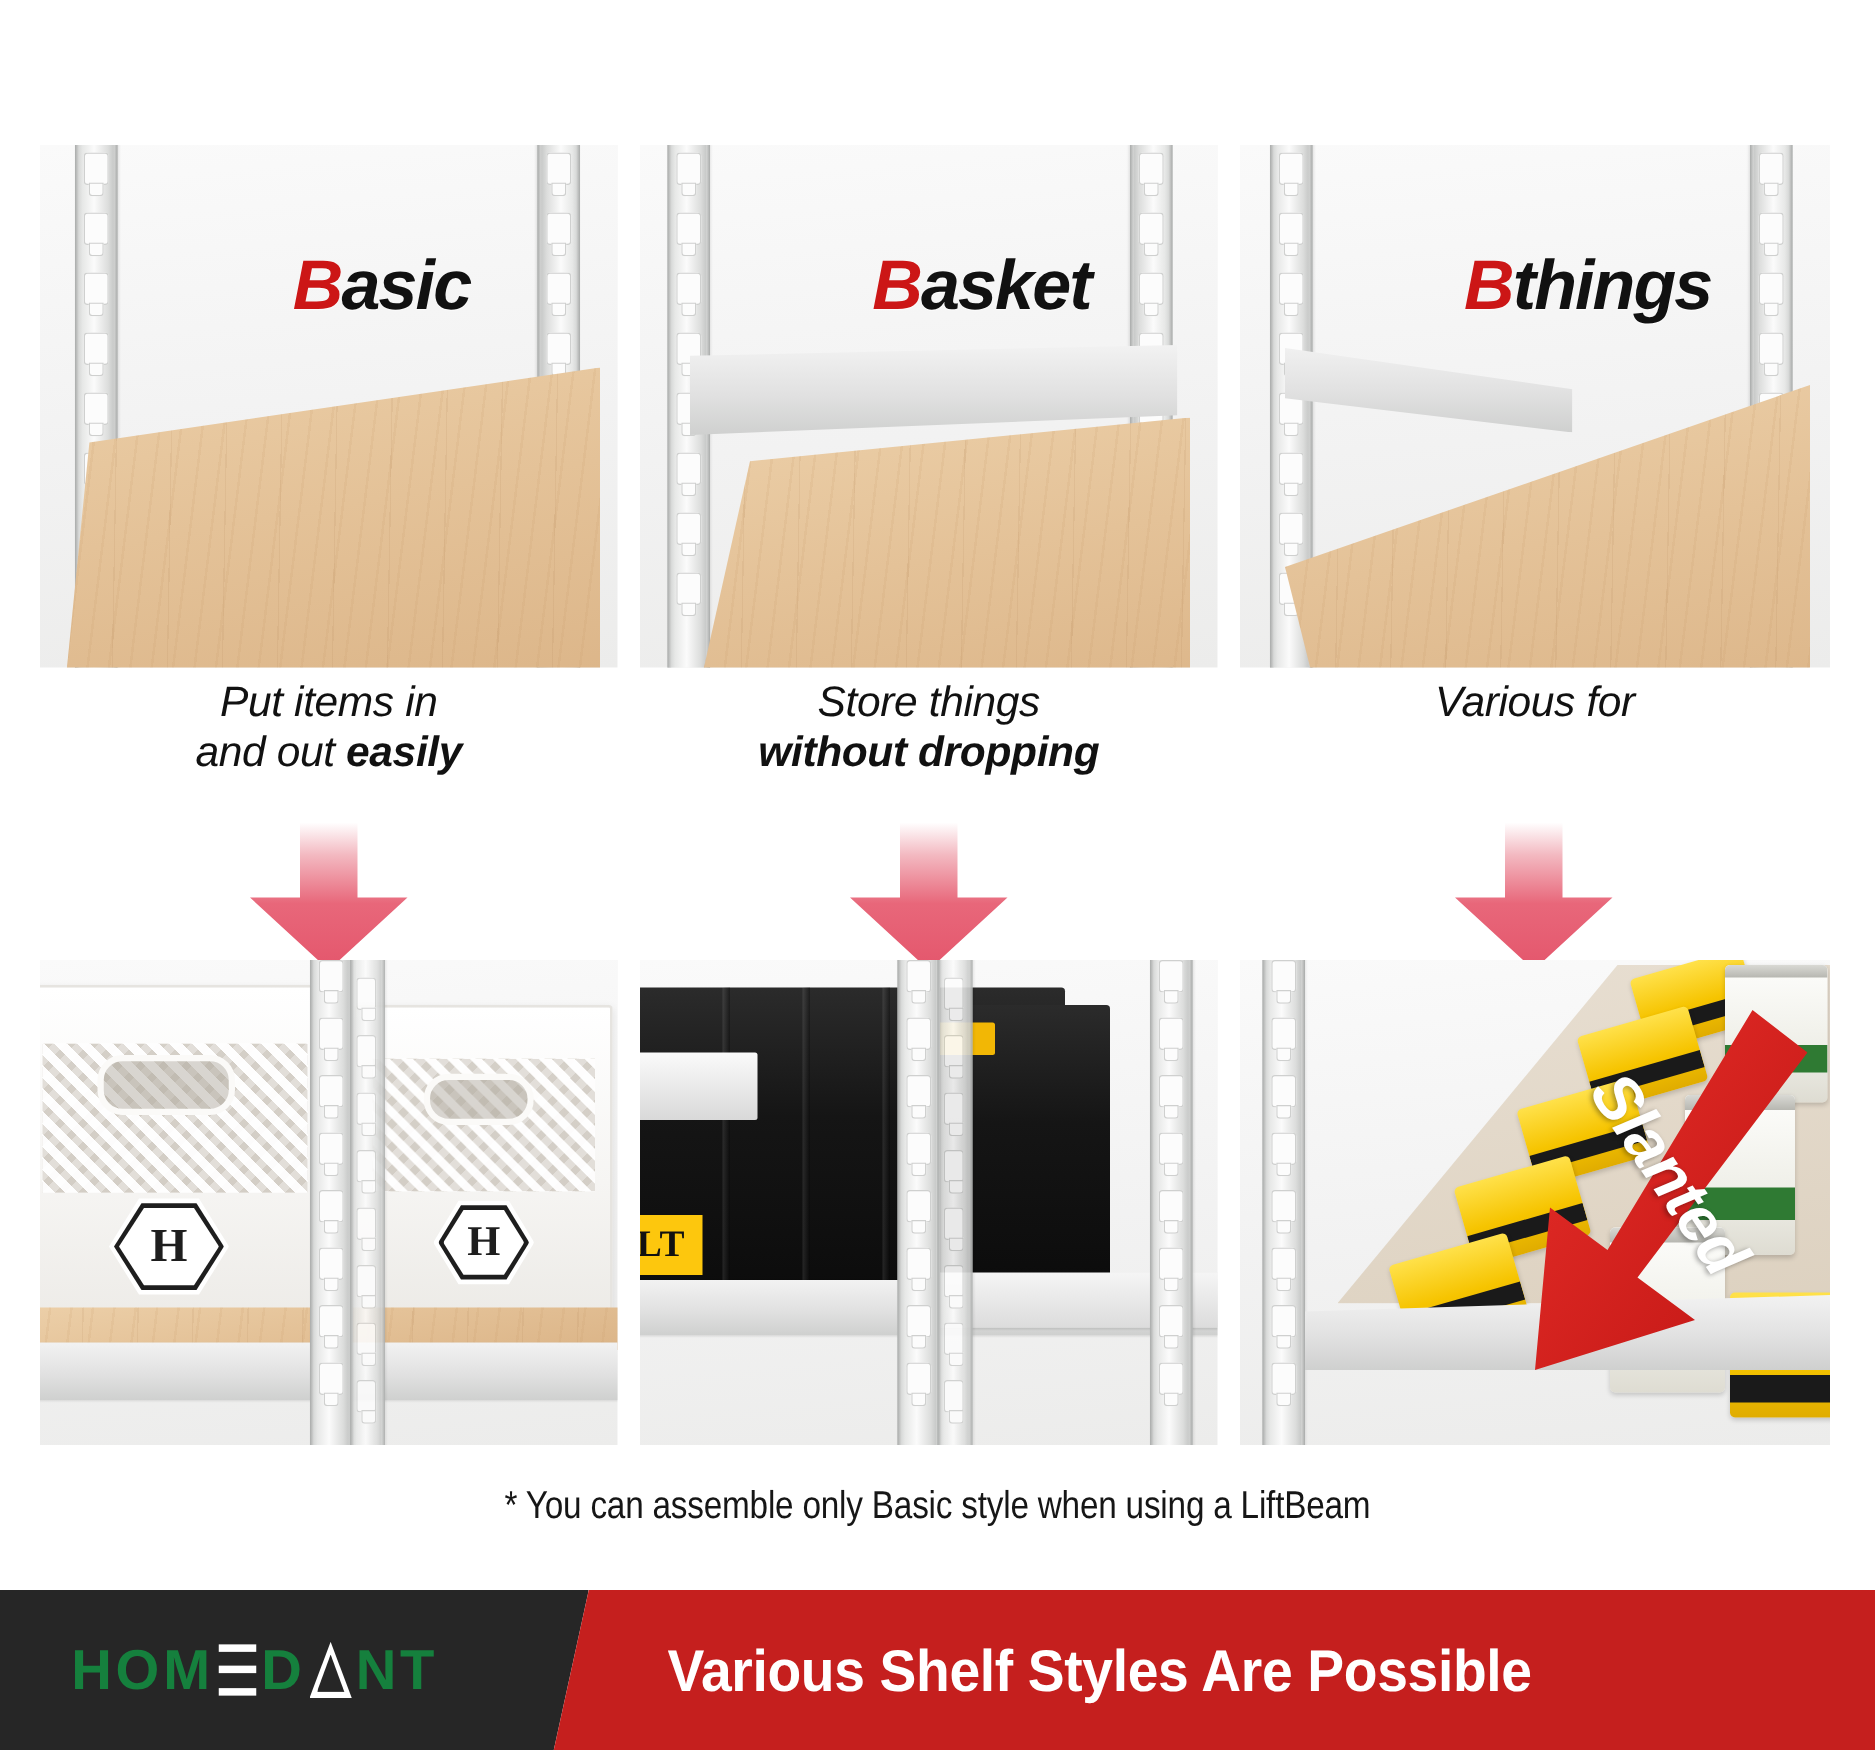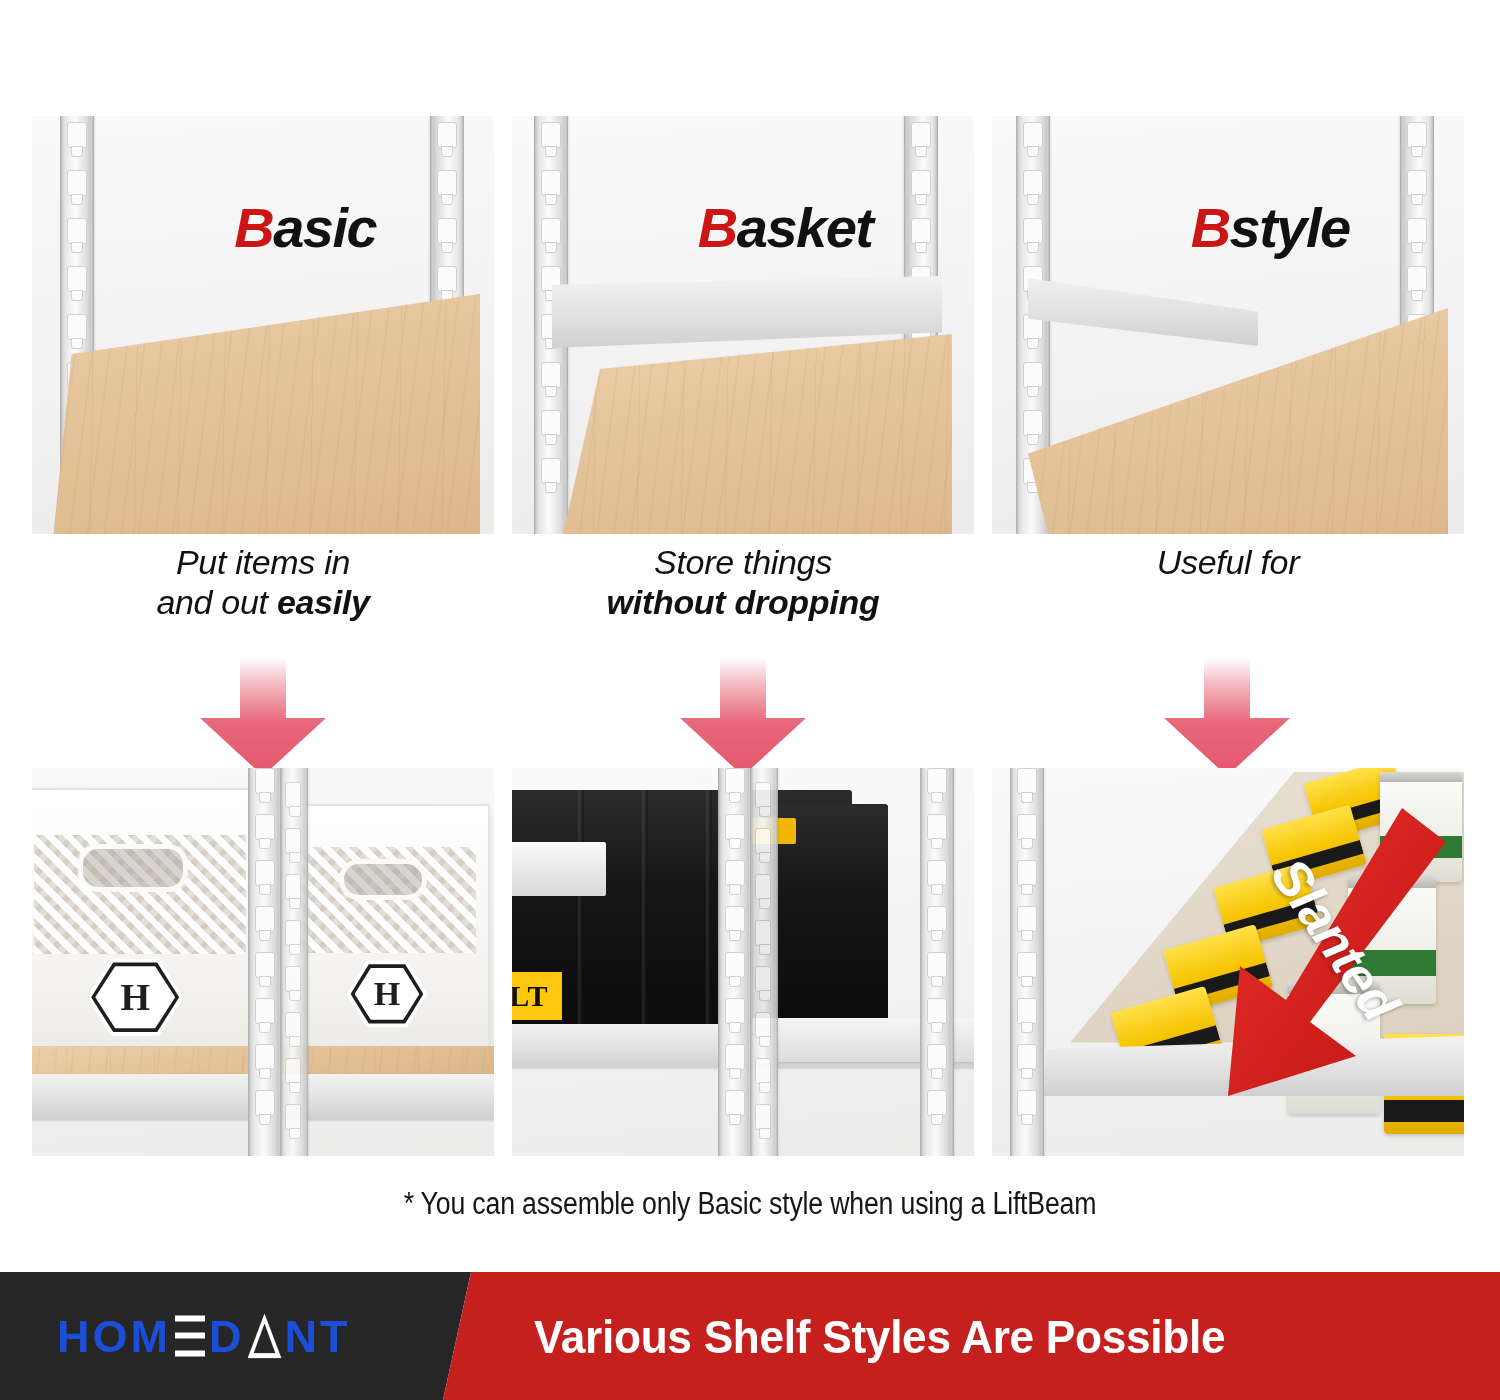--- a/index.html
+++ b/index.html
@@ -276,21 +276,21 @@
     position: absolute; inset: 0;
     background: #c51f1e;
     clip-path: polygon(471px 0, 1500px 0, 1500px 128px, 443px 128px);
   }
   #brand {
     position: absolute;
     left: 57px; top: 50%;
     transform: translateY(-50%);
     display: flex; align-items: center;
     font-size: 45px; font-weight: 700;
-    color: #1d4ed8;
+    color: #15803d;
     letter-spacing: 3px;
     line-height: 1;
     text-align: right;
   }
   .glyph-e {
     display: inline-block;
     position: relative;
     width: 30px; height: 45px;
     margin: 0 4px;
   }
@@ -447,34 +447,34 @@
       </div>
     </div>
 
     <div class="beam" style="left:36px; top:158px; width:230px; height:72px;
                 clip-path: polygon(0 6%, 100% 52%, 100% 100%, 0 62%);"></div>
 
     <div class="board" style="left:36px; top:192px; width:420px; height:280px;
                 clip-path: polygon(0% 52%, 100% 0%, 100% 92%, 8% 100%);"></div>
 
     <div class="panel-label">
-      <span class="lbl-b">B</span><span class="lbl-rest">style</span>
+      <span class="lbl-b">B</span><span class="lbl-rest">things</span>
     </div>
   </div>
 
   <div class="caption" id="cap-2">
     <span>Store things</span><br>
     <b>without dropping</b>
   </div>
   <div class="caption" id="cap-1">
     <span>Put items in</span><br>
     <span>and out </span><b>easily</b>
   </div>
   <div class="caption" id="cap-3">
-    <span>Useful for</span><br>
+    <span>Various for</span><br>
   </div>
 
   <svg class="arrow" id="arr-1" viewBox="0 0 150 118">
     <defs>
       <linearGradient id="ag1" x1="0" y1="0" x2="0" y2="1">
         <stop offset="0%" stop-color="#ffffff"></stop>
         <stop offset="22%" stop-color="#f3b9c1"></stop>
         <stop offset="55%" stop-color="#e8677a"></stop>
         <stop offset="100%" stop-color="#e4566c"></stop>
       </linearGradient>

